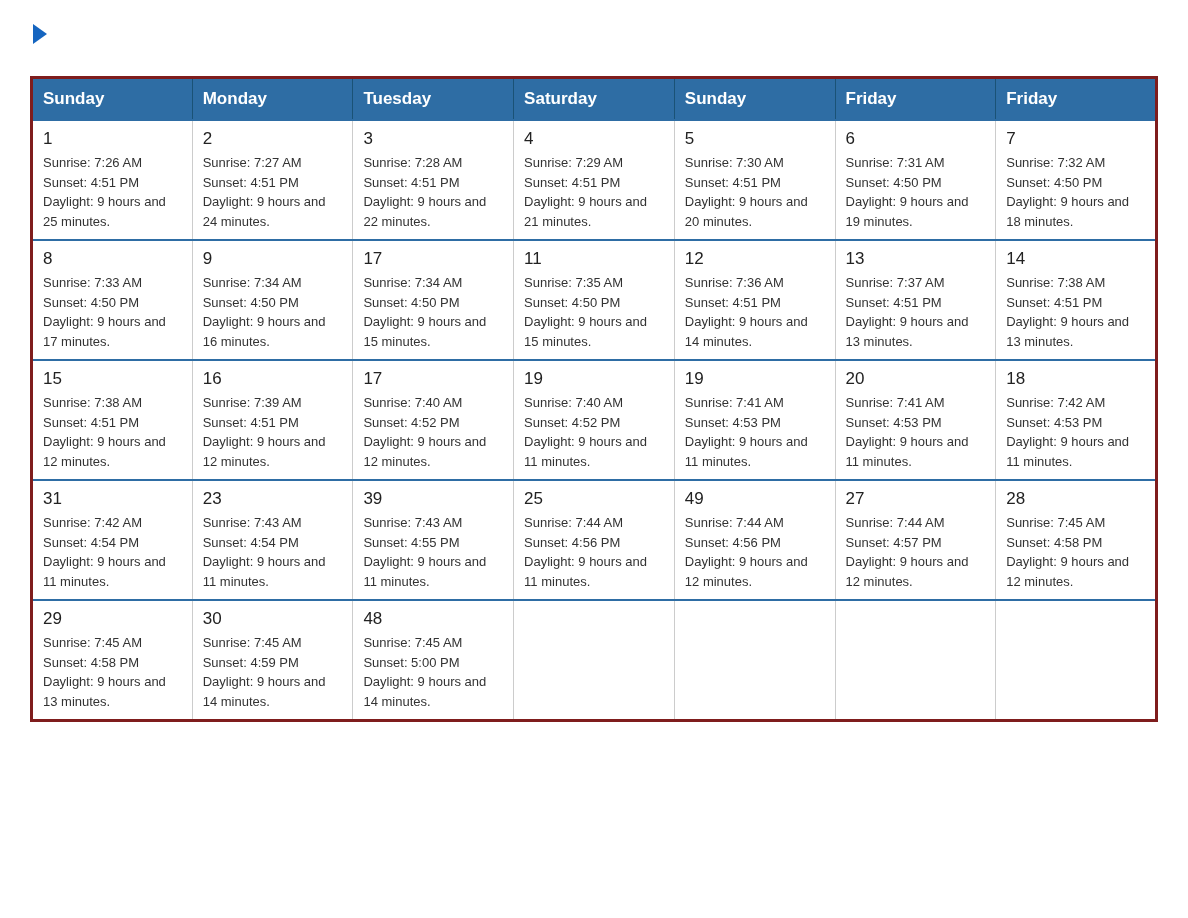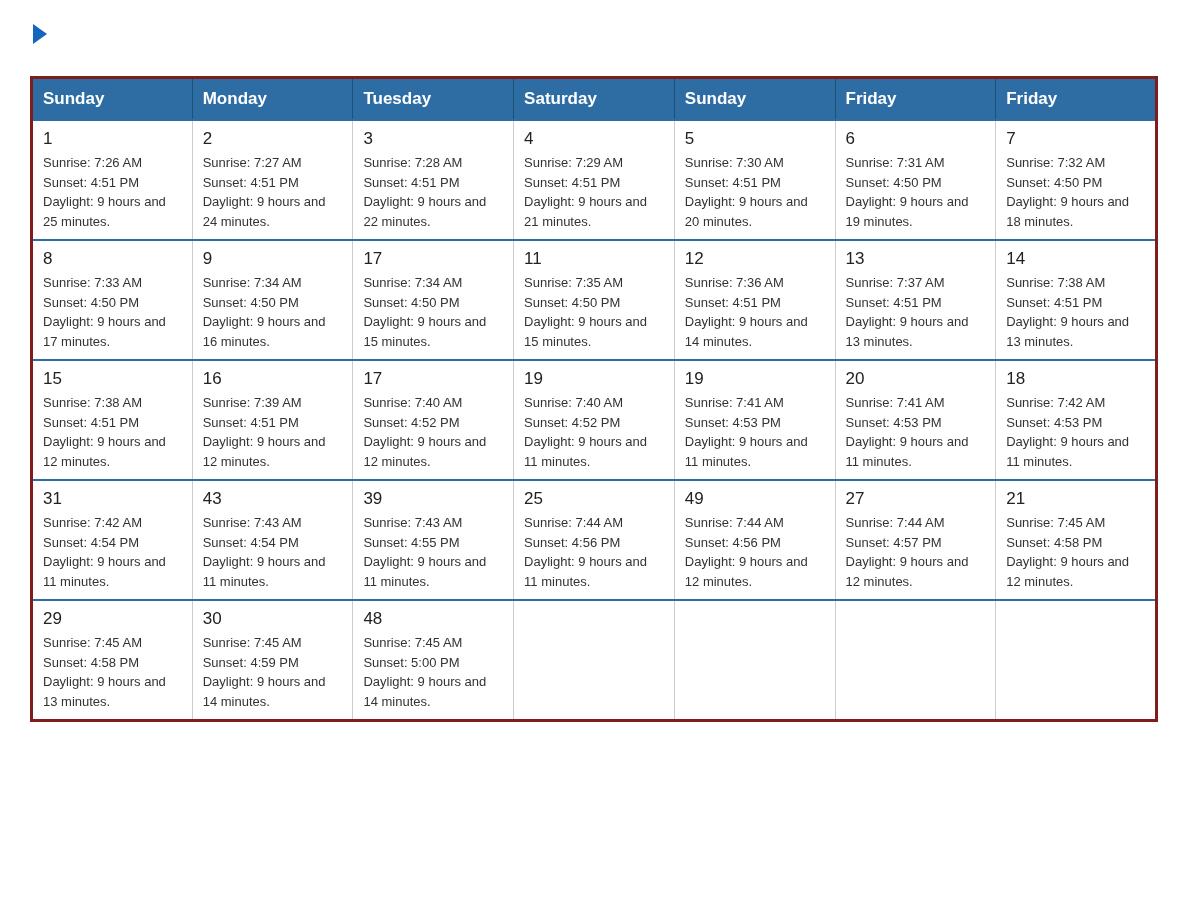--- a/index.html
+++ b/index.html
@@ -318,21 +318,21 @@
       <tr>
         <td>
           <span class="day-number">31</span>
         <div class="day-info">
           Sunrise: 7:42 AM<br>
           Sunset: 4:54 PM<br>
           Daylight: 9 hours and 11 minutes.
         </div>
         </td>
         <td>
-          <span class="day-number">43</span>
+          <span class="day-number">23</span>
         <div class="day-info">
           Sunrise: 7:43 AM<br>
           Sunset: 4:54 PM<br>
           Daylight: 9 hours and 11 minutes.
         </div>
         </td>
         <td>
           <span class="day-number">39</span>
         <div class="day-info">
           Sunrise: 7:43 AM<br>
@@ -358,21 +358,21 @@
         </td>
         <td>
           <span class="day-number">27</span>
         <div class="day-info">
           Sunrise: 7:44 AM<br>
           Sunset: 4:57 PM<br>
           Daylight: 9 hours and 12 minutes.
         </div>
         </td>
         <td>
-          <span class="day-number">21</span>
+          <span class="day-number">28</span>
         <div class="day-info">
           Sunrise: 7:45 AM<br>
           Sunset: 4:58 PM<br>
           Daylight: 9 hours and 12 minutes.
         </div>
         </td>
       </tr>
       <tr>
         <td>
           <span class="day-number">29</span>

